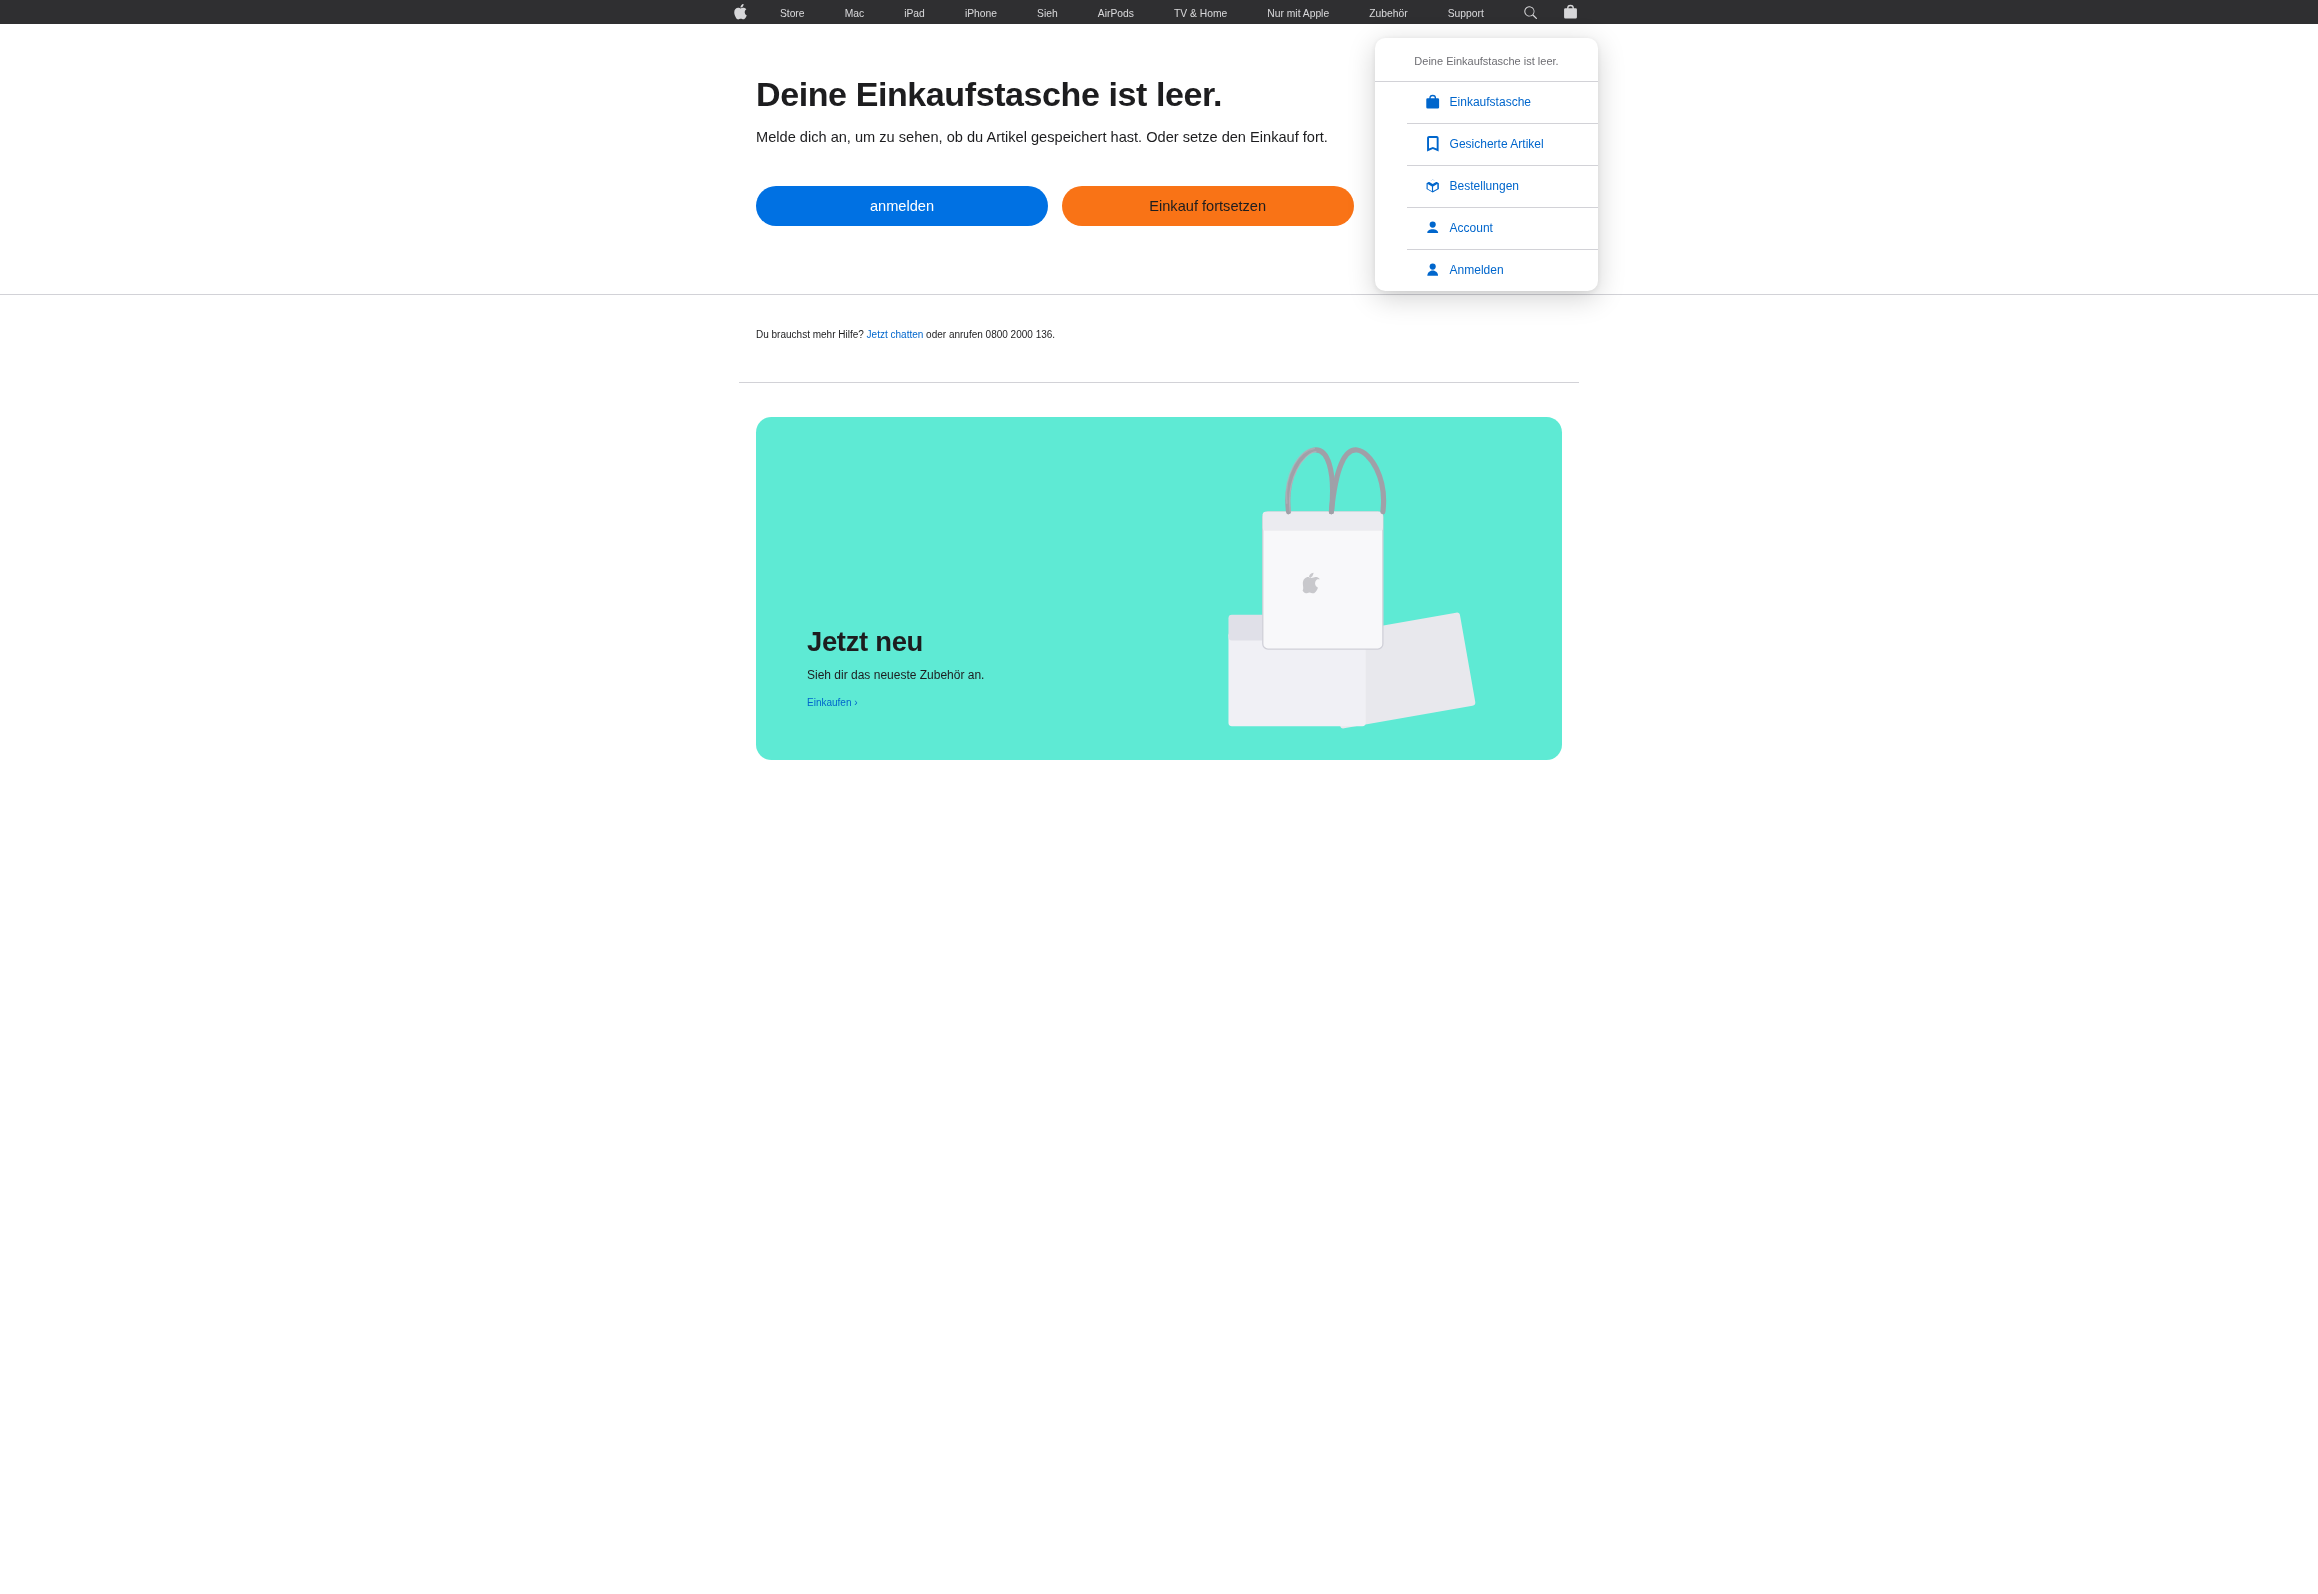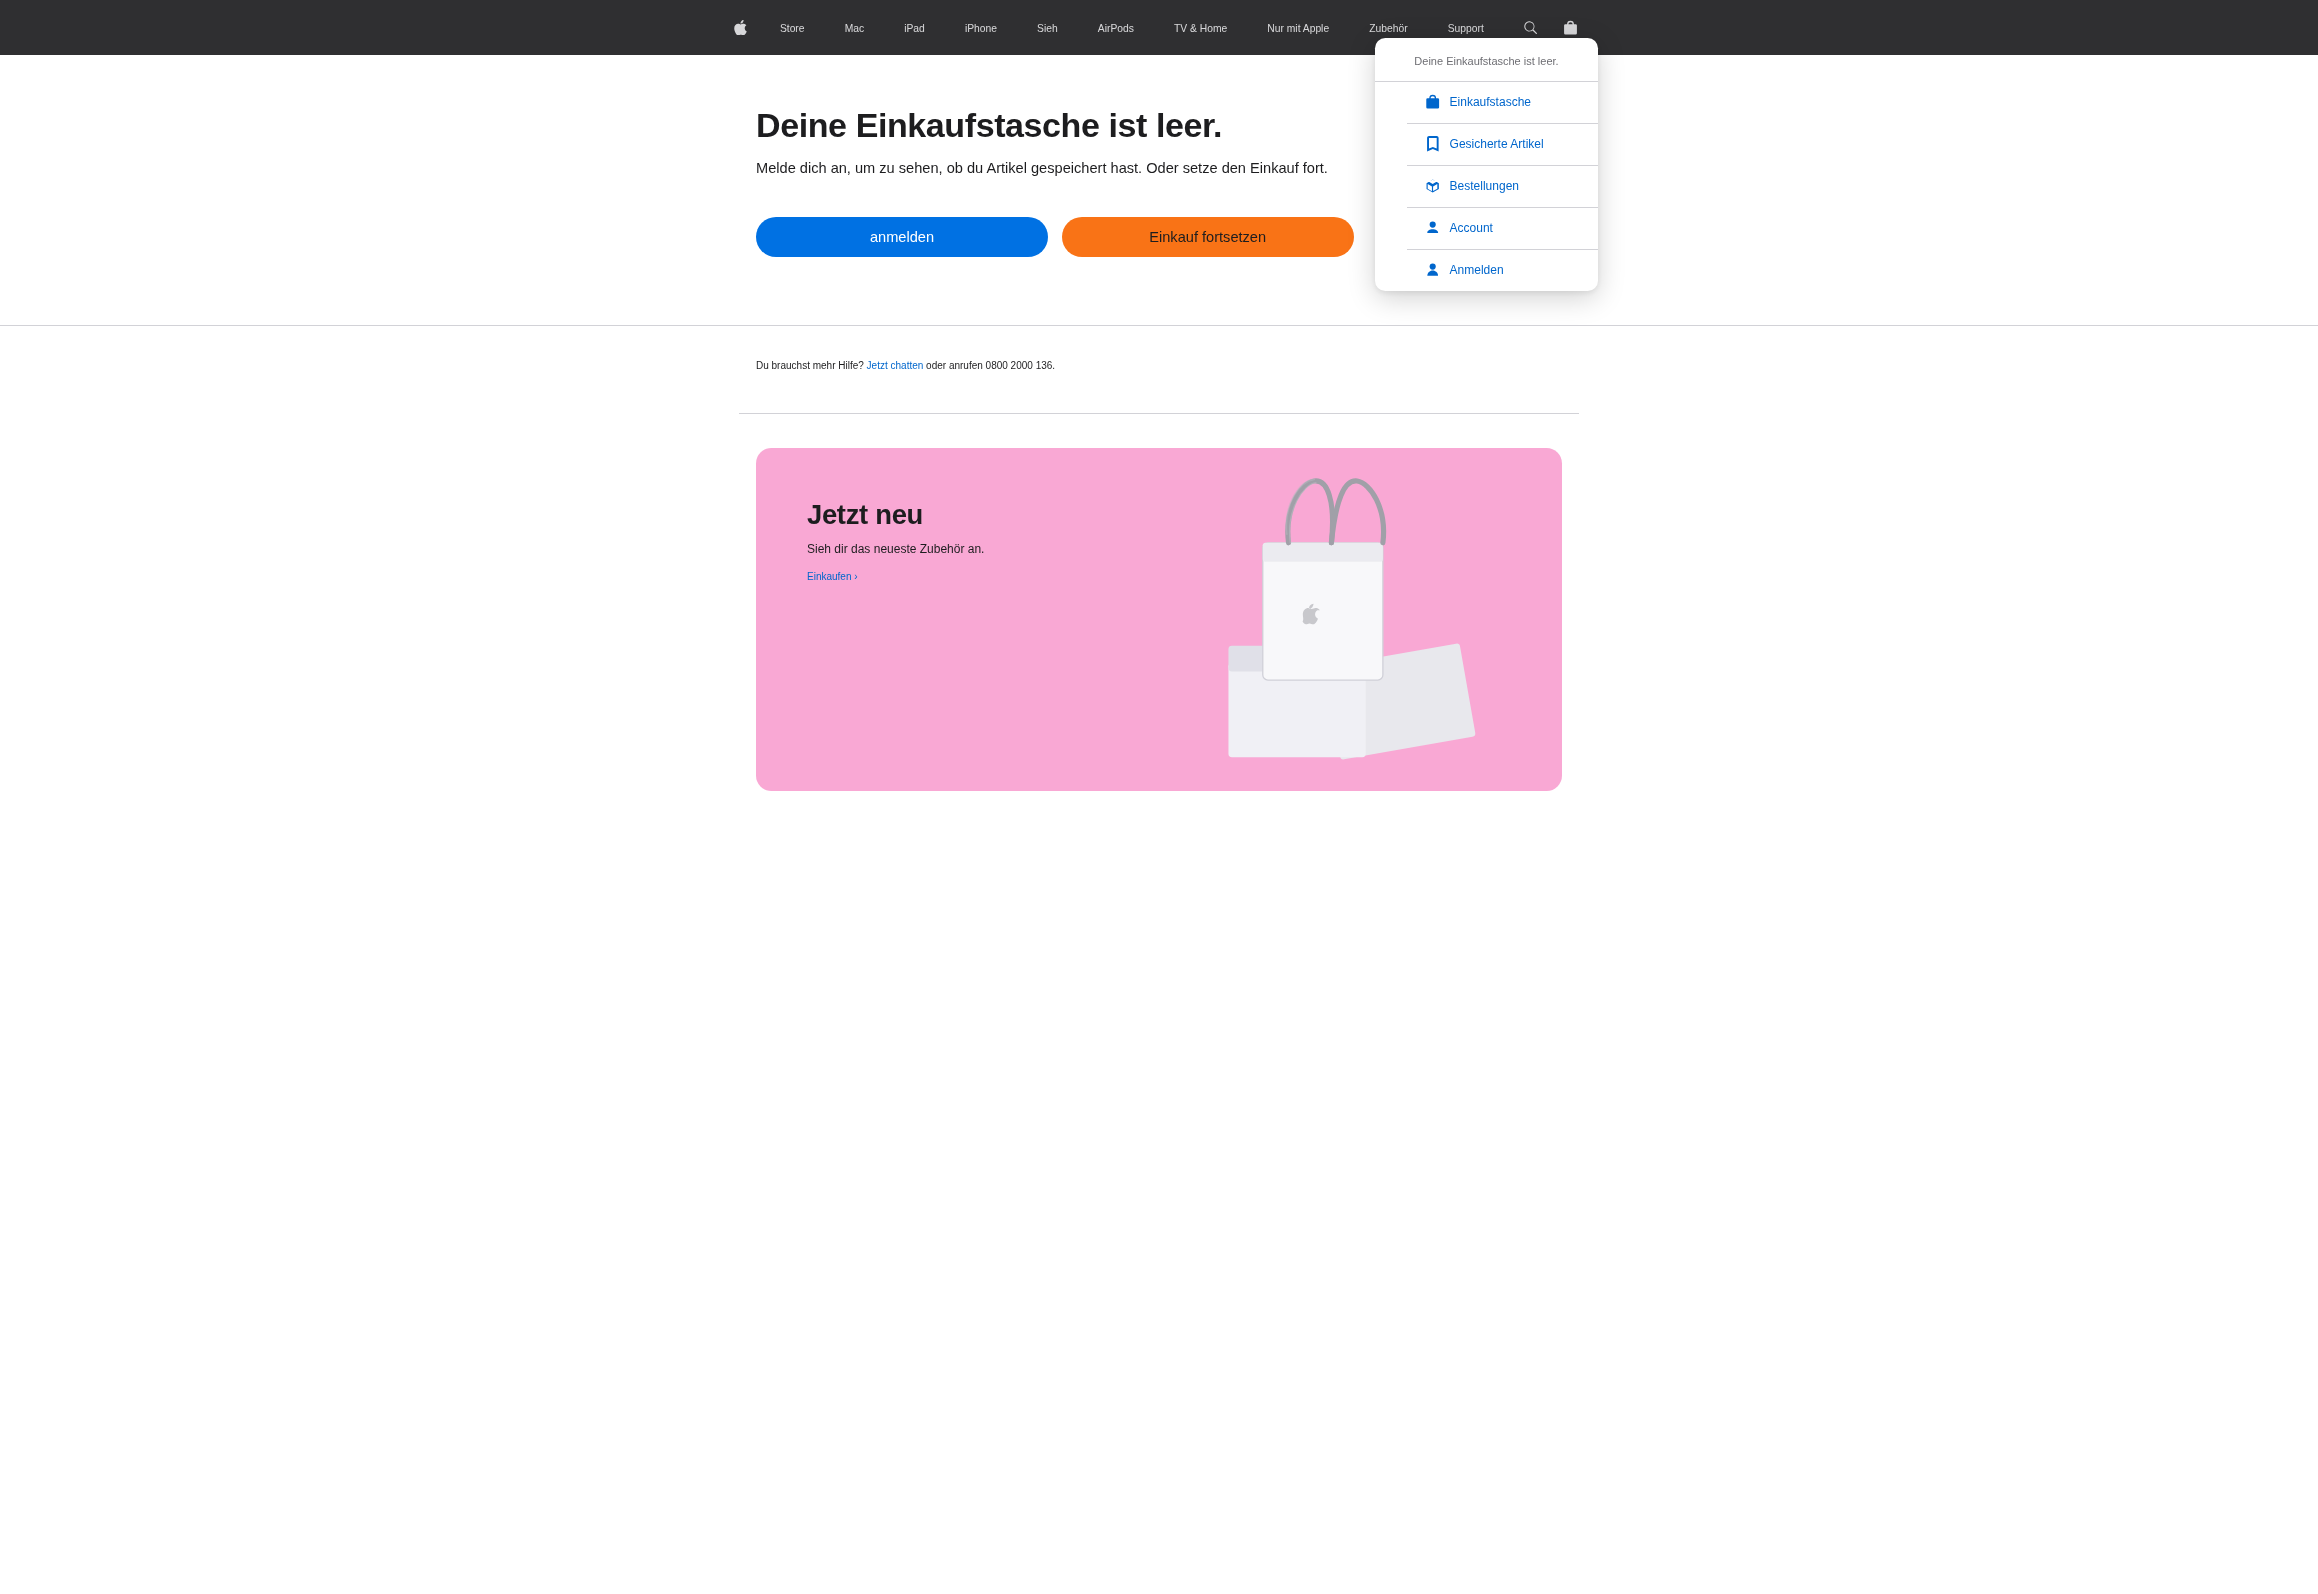--- a/index.html
+++ b/index.html
@@ -2,21 +2,21 @@
 <html style="font-size:13.7px"><head>
   <meta charset="utf-8">
   <style>
     * { margin: 0; padding: 0; box-sizing: border-box; }
     body { font-family: -apple-system, BlinkMacSystemFont, 'SF Pro Text', 'Helvetica Neue', Arial, sans-serif; background: #fff; color: #1d1d1f; }
 
     
     nav {
       background: rgba(29,29,31,0.92);
       backdrop-filter: blur(17px);
-      height: 55px;
+      height: 24px;
       display: flex;
       align-items: center;
       justify-content: center;
       position: sticky;
       top: 0;
       z-index: 100;
     }
     .nav-inner {
       display: flex;
       align-items: center;
@@ -152,24 +152,24 @@
       text-decoration: none;
     }
 
     
     .promo-section {
       max-width: 840px;
       margin: 0 auto 34px;
       padding: 0 17px;
     }
     .promo-banner {
-      background: #f9a8d4;
+      background: #5eead4;
       border-radius: 15.4px;
       display: flex;
-      align-items: flex-start;
+      align-items: flex-end;
       min-height: 343px;
       overflow: hidden;
       position: relative;
     }
     .promo-text {
       padding: 51px 51px;
       flex: 0 0 45%;
       z-index: 2;
     }
     .promo-text h2 {

